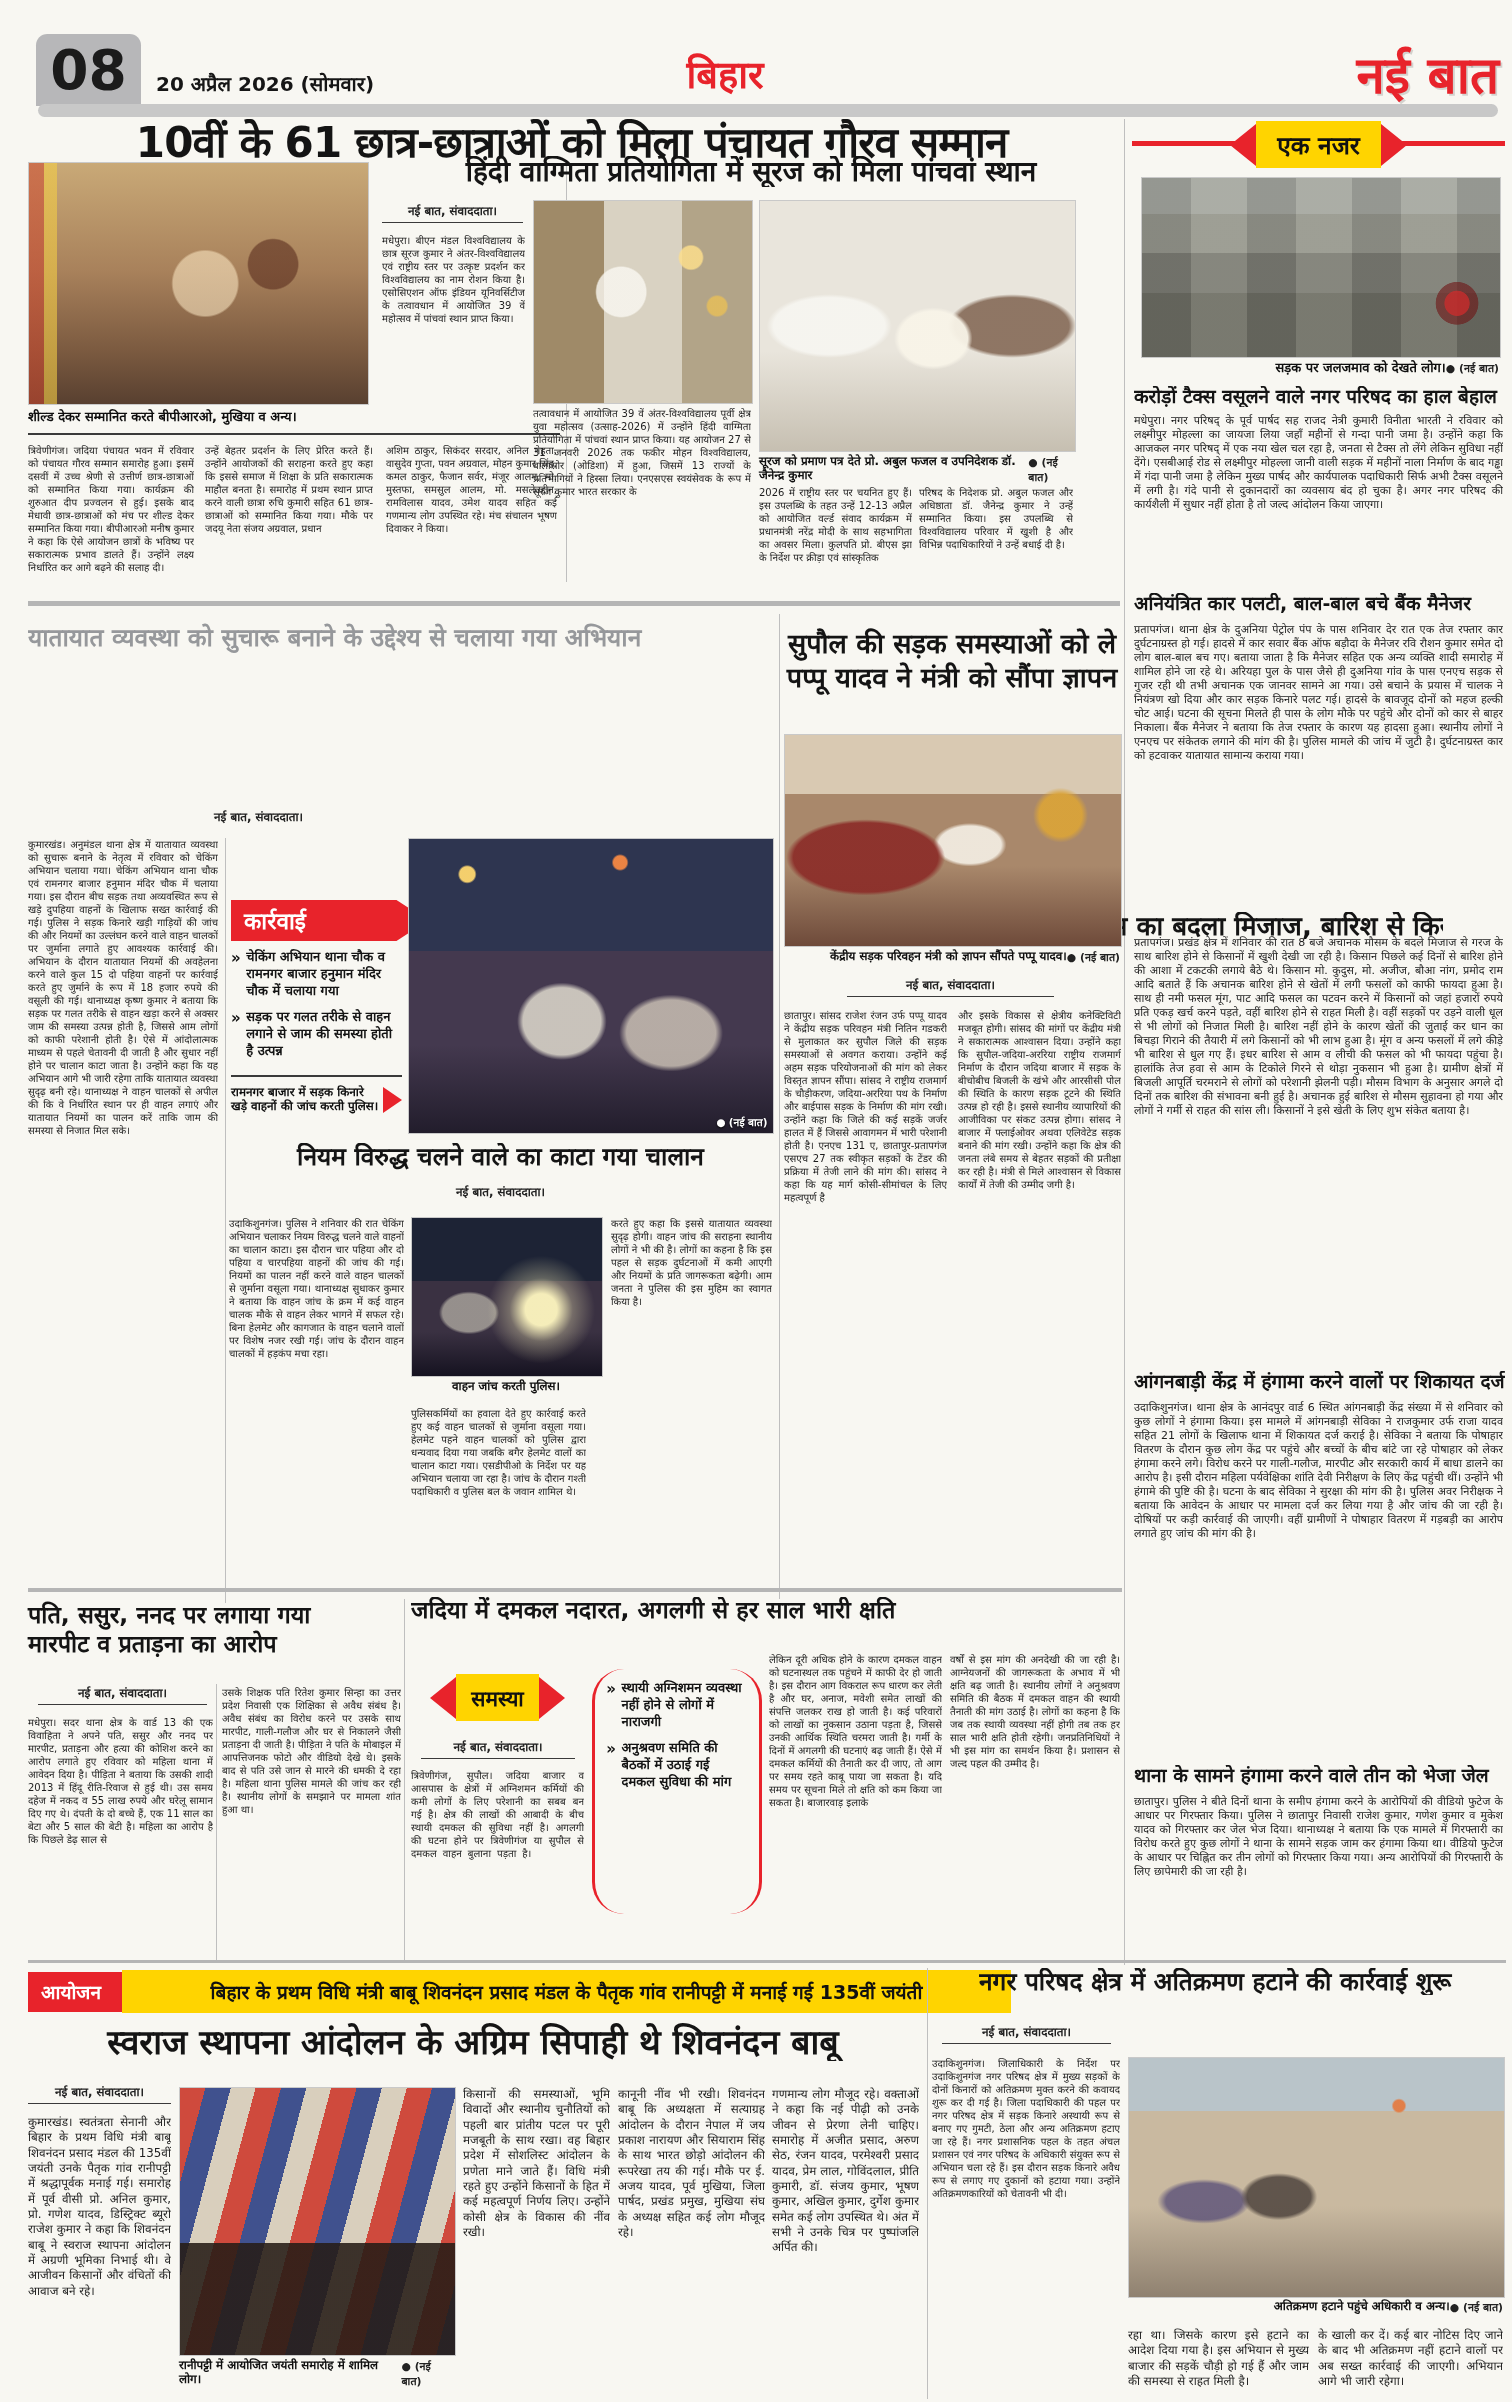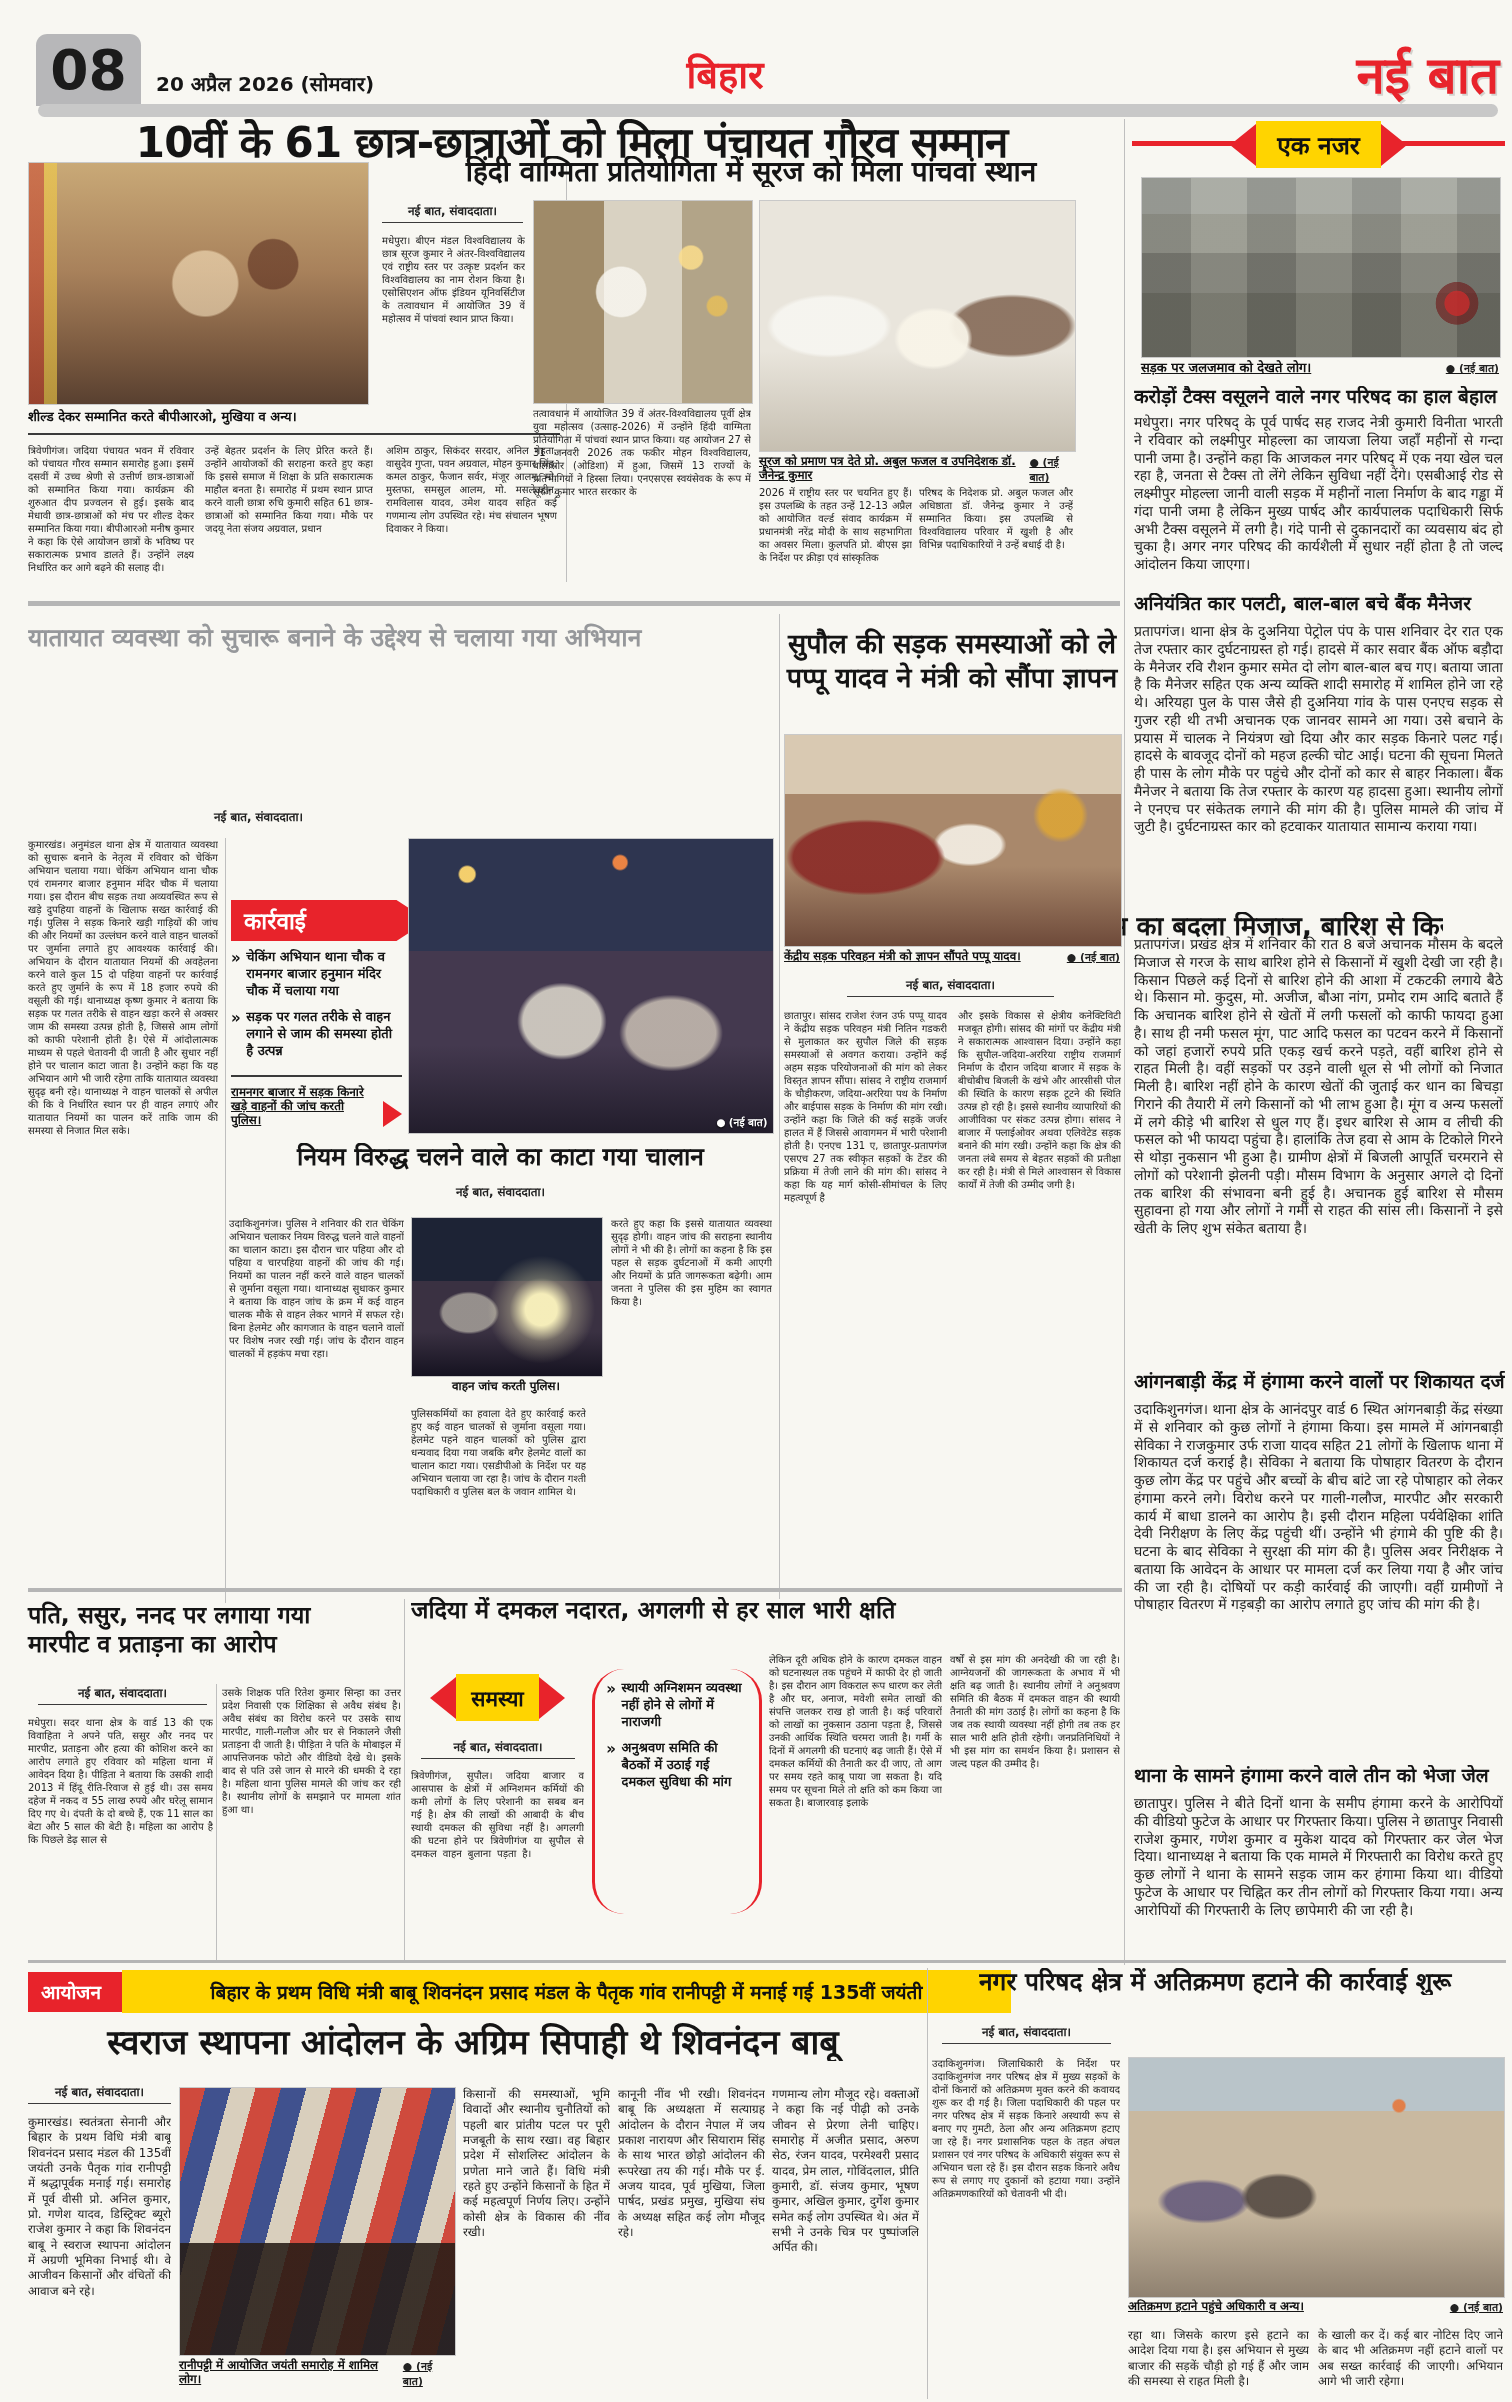--- a/index.html
+++ b/index.html
@@ -8,27 +8,27 @@
     background:#f8f7f2;overflow:hidden;
     font-family:"DejaVu Sans",sans-serif;color:#161616;
   }
   .abs{position:absolute;}
   .nowrap{white-space:nowrap;overflow:hidden;}
   .pre{white-space:pre-line;}
   .center{text-align:center;}
   .hl{font-weight:bold;color:#141414;line-height:1.12;}
   .kicker{font-weight:bold;color:#96989b;}
   .body-txt{font-size:10px;line-height:1.3;text-align:justify;color:#1d1d1d;overflow:hidden;}
-  .en-body{font-size:14px;line-height:1.27;}
+  .en-body{font-size:11px;line-height:1.27;}
   .cap{font-weight:bold;font-size:13px;color:#0f0f0f;line-height:1.2;}
   .cap-sm{font-weight:bold;font-size:11.8px;color:#0f0f0f;line-height:1.2;}
   .credit{font-size:10.8px;color:#222;font-weight:bold;}
   .byl{font-size:11.8px;font-weight:bold;text-align:center;color:#222;}
   .byl-rule{border-bottom:1.4px solid #3a3a3a;padding-bottom:3.8px;}
-  .cap-row{display:flex;justify-content:space-between;align-items:flex-start;gap:7px;text-decoration:underline;}
+  .cap-row{display:flex;justify-content:flex-end;align-items:flex-start;gap:0;}
   .vr{background:#bfbfbf;width:0.9px;}
   .hrule{background:#b5b5b5;}
   .rule-dark{background:#3a3a3a;}
   .graybar{background:#c8c8c8;border-radius:7.5px;}
   .tab08{background:#b7b7b9;border-radius:11.3px 11.3px 0 0;display:flex;align-items:center;justify-content:center;
          font-size:55px;font-weight:bold;color:#1b1b1b;}
   .red{color:#e8232b;}
   .photo{overflow:hidden;background:#8d8d8d;border:0.9px solid #c9c9c9;}
   .ph-credit{position:absolute;right:5.6px;bottom:3.8px;color:#fff;font-size:10.4px;font-weight:bold;text-shadow:0 0.9px 1.9px #000;}
   .red-banner{background:#e8232b;color:#fff;font-weight:bold;display:flex;align-items:center;padding:0 13px;

